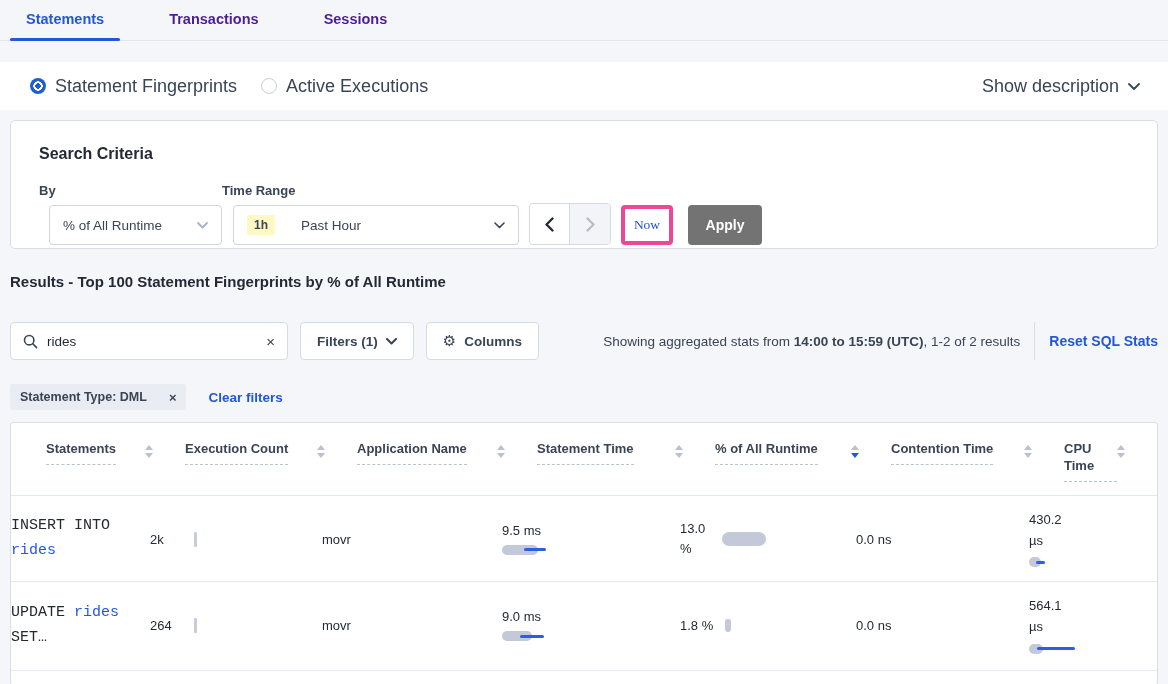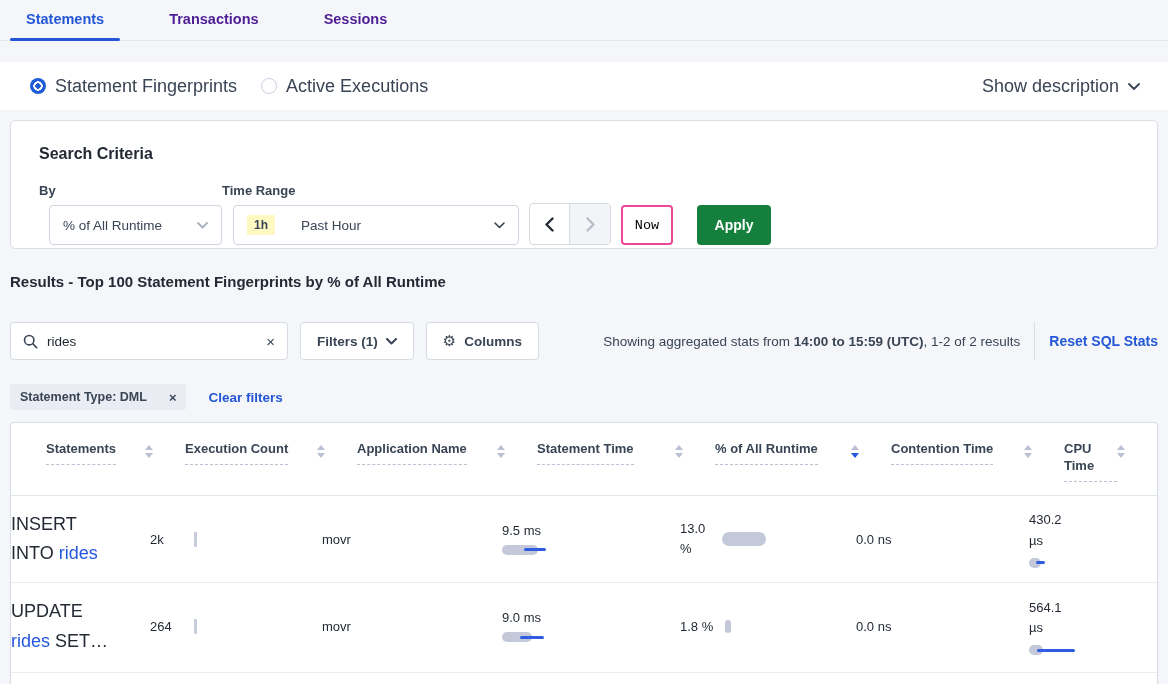--- a/index.html
+++ b/index.html
@@ -69,25 +69,25 @@
   }
   .arrow-group {
     margin-left:10px; display:flex; height:42px;
     border:1px solid #d6dbe3; border-radius:4px; overflow:hidden; background:#fff;
   }
   .arrow-btn { width:40px; display:flex; align-items:center; justify-content:center; cursor:pointer; }
   .arrow-btn.prev { border-right:1px solid #d6dbe3; }
   .arrow-btn.next { background:#f2f4f8; cursor:default; }
   .now-btn {
     margin-left:10px; width:52px; height:40px; background:#fff;
-    border:2px solid #ec4899; border-radius:4px; color:#000000;
-    font-size:13.5px; font-family:Liberation Mono, monospace; cursor:default;
+    border:4px solid #ec4899; border-radius:4px; color:#1d4ed8;
+    font-size:13.5px; font-family:Liberation Serif, serif; cursor:default;
   }
   .apply-btn {
-    margin-left:24px; width:74px; height:40px; background:#15803d; border:none;
+    margin-left:15px; width:74px; height:40px; background:#737373; border:none;
     border-radius:4px; color:#fff; font-size:14px; font-weight:700;
     font-family:inherit; cursor:pointer;
   }
   
   .results-heading { margin:24px 10px 0; font-size:15px; font-weight:700; color:#242a35; }
   .search-row { margin:32px 10px 0; display:flex; align-items:center; }
   .search-box {
     width:278px; height:38px; background:#fff; border:1px solid #d6dbe3;
     border-radius:4px; display:flex; align-items:center; padding:0 12px;
   }
@@ -134,21 +134,21 @@
   }
   .sorter { margin-left:auto; margin-right:24px; display:flex; flex-direction:column; gap:3px; padding-top:4px; cursor:pointer; }
   .tri-up { width:0; height:0; border-left:4px solid transparent; border-right:4px solid transparent; border-bottom:5px solid #b9c0d2; }
   .tri-down { width:0; height:0; border-left:4px solid transparent; border-right:4px solid transparent; border-top:5px solid #b9c0d2; }
   .sorter.active .tri-down { border-top-color:#2457e0; }
   .trow { align-items:center; border-bottom:1px solid #e8ebf1; }
   .trow.r1 { padding:14px 0 13px; }
   .trow.r2 { padding:14px 0 15px; }
   .td { font-size:13px; color:#242a35; padding-right:10px; }
   .stmt-code {
-    font-family:Liberation Sans, sans-serif; font-size:18px;
+    font-family:Liberation Mono, monospace; font-size:15px;
     width:120px; line-height:1.65; color:#242a35;
   }
   .code-link { color:#2457e0; cursor:pointer; text-decoration:none; }
   .exec-cell { display:flex; align-items:center; }
   .exec-num { width:44px; }
   .vbar { width:2.5px; height:15px; background:#c6ccda; border-radius:1px; }
   .metric .val { margin-bottom:6px; }
   .bar-wrap { position:relative; height:12px; width:70px; }
   .gbar { position:absolute; top:1px; height:10px; background:#c3c9d8; border-radius:5px; }
   .bline { position:absolute; top:4.5px; height:3px; background:#2f5de2; border-radius:2px; }

